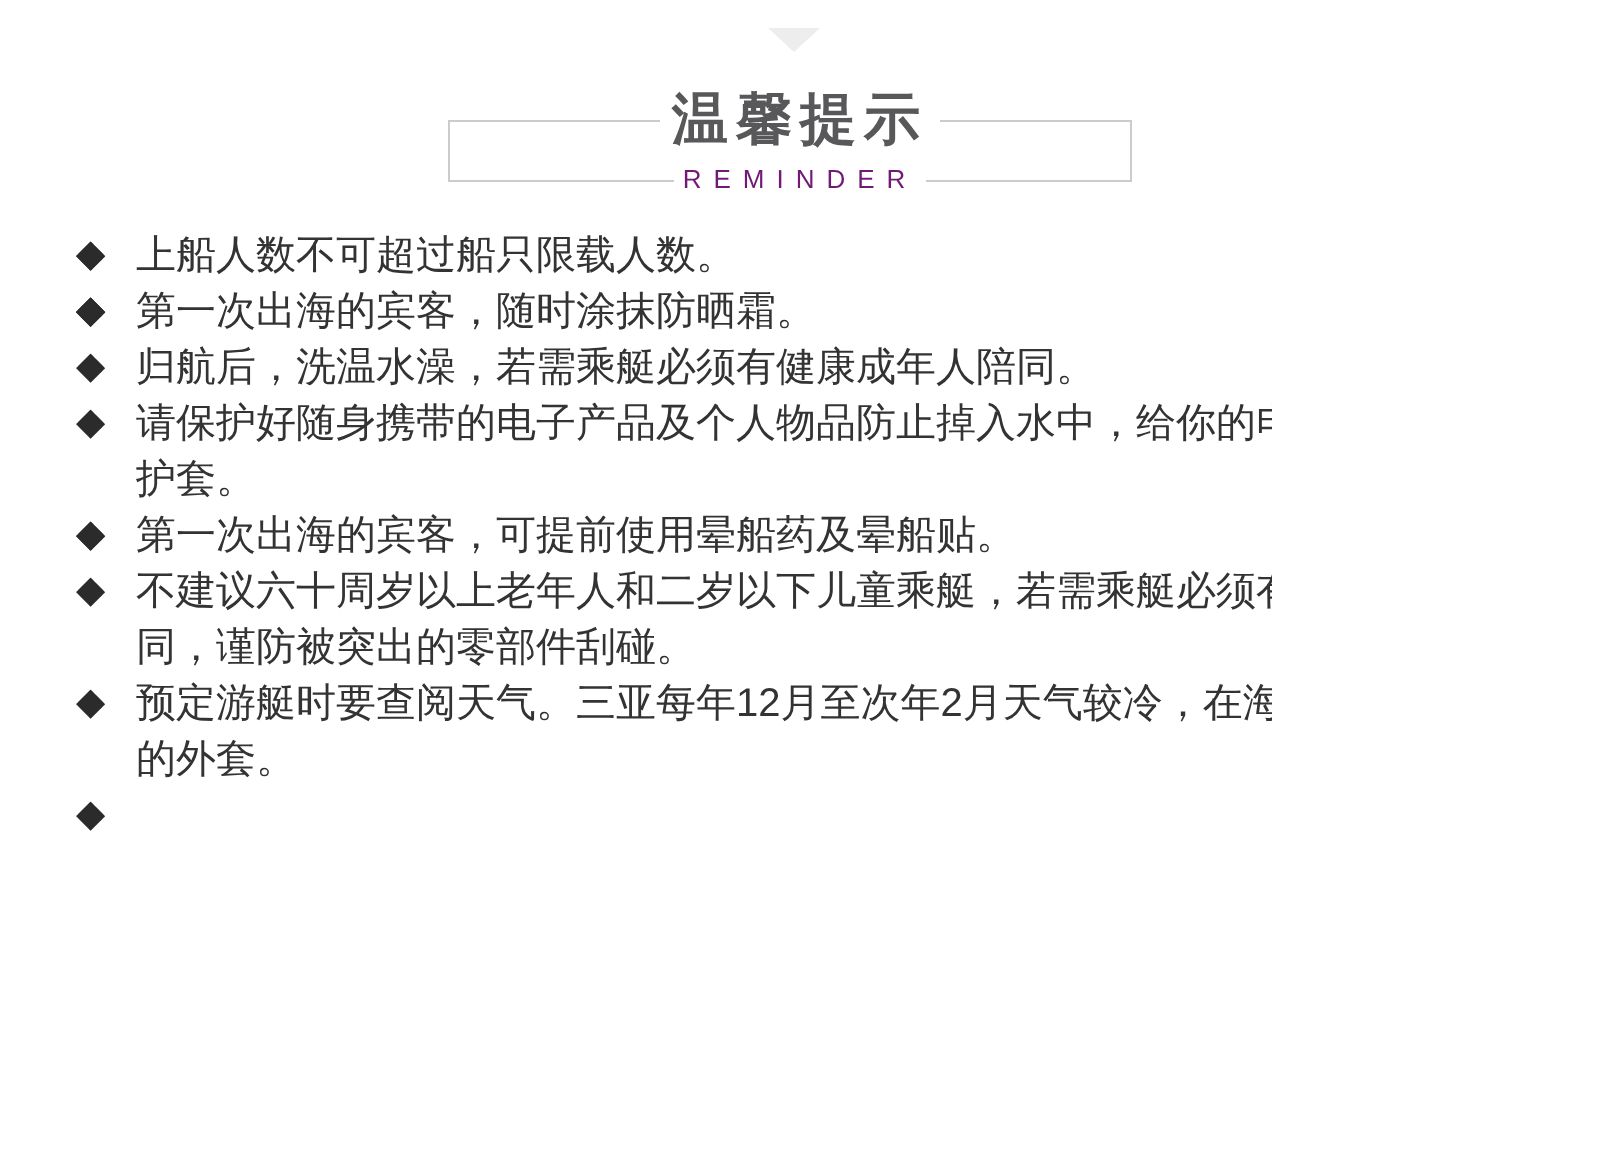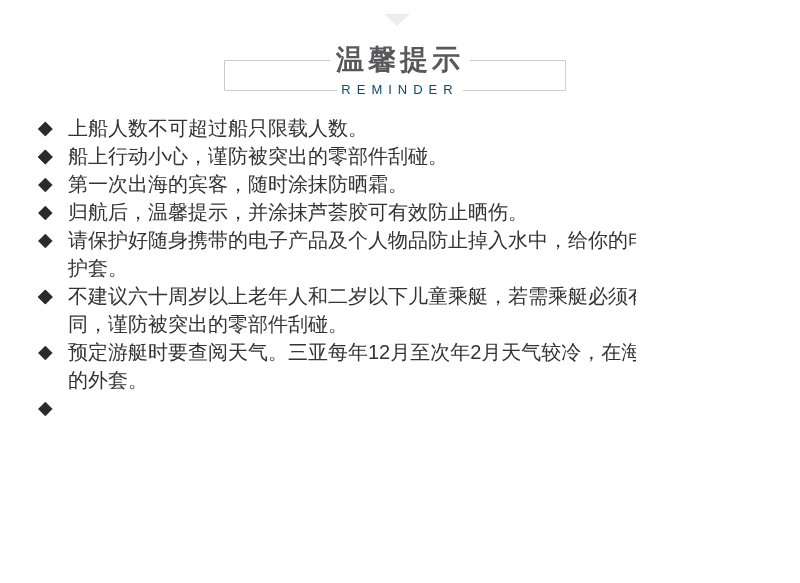--- a/index.html
+++ b/index.html
@@ -40,21 +40,21 @@
       letter-spacing: 4px;
     }
     .header-subtitle {
       position: absolute;
       top: 83px;
       left: 0;
       width: 800px;
       text-align: center;
       font-size: 13px;
       line-height: 14px;
-      color: #0c4a6e;
+      color: #701a75;
       letter-spacing: 6px;
     }
     .header-brackets {
       position: absolute;
       left: 224px;
       top: 55px;
       width: 342px;
       height: 40px;
     }
     
@@ -111,39 +111,39 @@
       <span>上船人数不可超过船只限载人数。</span>
     </li>
     <li class="notice-item">
       <span class="bullet">◆</span>
     </li>
     <li class="notice-item">
       <span class="bullet">◆</span>
     </li>
     <li class="notice-item">
       <span class="bullet">◆</span>
-      <span>船上行动小心，谨防被突出的零部件刮碰。</span>
     </li>
     <li class="notice-item">
       <span class="bullet">◆</span>
       <span>第一次出海的宾客，随时涂抹防晒霜。</span>
     </li>
     <li class="notice-item">
       <span class="bullet">◆</span>
-      <span>归航后，温馨提示，并涂抹芦荟胶可有效防止晒伤。</span>
+      <span>归航后，洗温水澡，若需乘艇必须有健康成年人陪同。</span>
     </li>
     <li class="notice-item">
       <span class="bullet">◆</span>
       <span>请保护好随身携带的电子产品及个人物品防止掉入水中，给你的电子设备安装保护套。</span>
     </li>
     <li class="notice-item">
       <span class="bullet">◆</span>
     </li>
     <li class="notice-item">
       <span class="bullet">◆</span>
+      <span>第一次出海的宾客，可提前使用晕船药及晕船贴。</span>
     </li>
     <li class="notice-item">
       <span class="bullet">◆</span>
       <span>不建议六十周岁以上老年人和二岁以下儿童乘艇，若需乘艇必须有健康成年人陪同，谨防被突出的零部件刮碰。</span>
     </li>
     <li class="notice-item">
       <span class="bullet">◆</span>
       <span>预定游艇时要查阅天气。三亚每年12月至次年2月天气较冷，在海上需要穿厚实的外套。</span>
     </li>
     <li class="notice-item">

